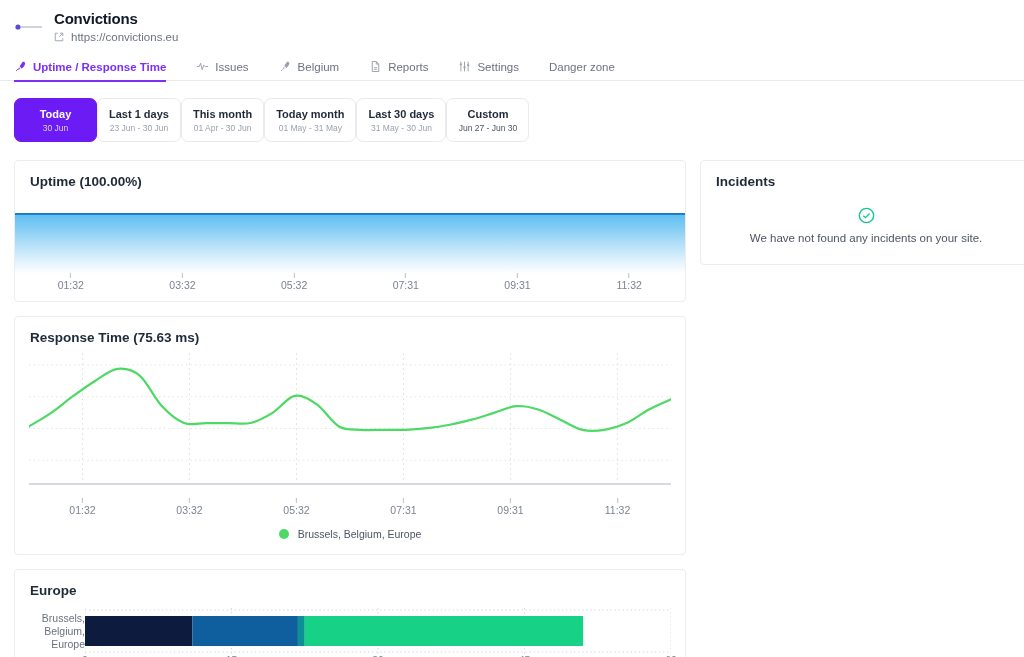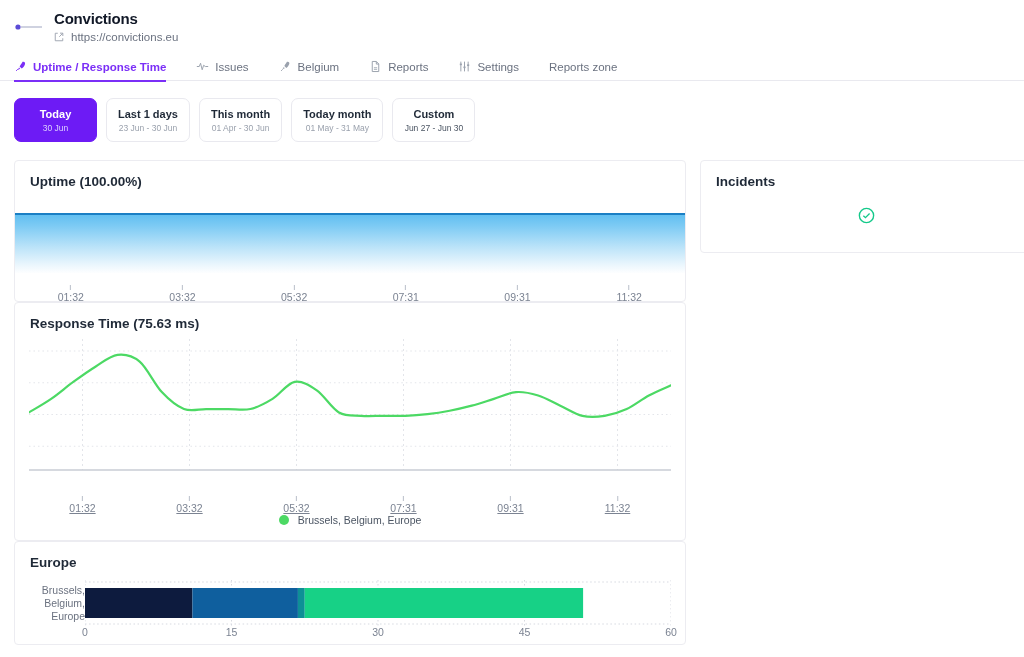--- a/index.html
+++ b/index.html
@@ -73,21 +73,20 @@
     position: absolute;
     left: 0; right: 16px; bottom: -1px;
     height: 2px;
     background: #7b2ff7;
   }
   .tab-icon { width: 13px; height: 13px; display:block; flex:0 0 auto; }
 
   
   .ranges {
     display: flex;
-    gap: 9px;
     padding: 17px 14px 0 14px;
   }
   .range-btn {
     min-width: 83px;
     height: 44px;
     border: 1px solid #e9e9ef;
     border-radius: 7px;
     background: #fff;
     display: flex;
     flex-direction: column;
@@ -113,21 +112,21 @@
   }
   .col-left { width: 672px; flex: 0 0 auto; }
   .col-right { width: 332px; flex: 0 0 auto; }
 
   .card {
     background: #fff;
     border: 1px solid #ececf1;
     border-radius: 4px;
     overflow: hidden;
   }
-  .card + .card { }
+  .card + .card { margin-top: 14px; }
   .card-title {
     font-size: 13.5px;
     font-weight: bold;
     color: #1f2937;
     padding: 13px 15px 0 15px;
   }
 
   
   .uptime-body { padding-top: 24px; }
   .uptime-plot { position: relative; height: 60px; }
@@ -138,27 +137,26 @@
   .uptime-line {
     position: absolute; left: 0; right: 0; top: 0;
     height: 2px; background: #1b7fc4;
   }
   .axis {
     position: relative;
     height: 28px;
   }
   .axis .tick {
     position: absolute;
-    top: 12px;
+    top: 0;
     transform: translateX(-50%);
     text-align: center;
     font-size: 10.5px;
     color: #7b8392;
     white-space: nowrap;
-    text-decoration: underline;
   }
   .axis .tick .tick-mark {
     display: block;
     width: 1px; height: 5px;
     background: #b9bfc9;
     margin: 0 auto 1px auto;
   }
 
   
   .incidents-body {
@@ -260,40 +258,44 @@
     <svg class="tab-icon" viewBox="0 0 16 16">
       <path d="M3.5 2v12M8 2v12M12.5 2v12" stroke="#9aa1ad" stroke-width="1.2"></path>
       <rect x="2.2" y="4.4" width="2.6" height="2" fill="#9aa1ad"></rect>
       <rect x="6.7" y="8" width="2.6" height="2" fill="#9aa1ad"></rect>
       <rect x="11.2" y="5.4" width="2.6" height="2" fill="#9aa1ad"></rect>
     </svg>
     <span>Settings</span>
   </div>
 
   <div class="tab">
-    <span>Reports zone</span>
+    <span>Danger zone</span>
   </div>
 </div>
 
 <div class="ranges">
   <div class="range-btn active">
     <span class="r-label">Today</span>
     <span class="r-sub">30 Jun</span>
   </div>
   <div class="range-btn">
     <span class="r-label">Last 1 days</span>
     <span class="r-sub">23 Jun - 30 Jun</span>
   </div>
   <div class="range-btn">
     <span class="r-label">This month</span>
     <span class="r-sub">01 Apr - 30 Jun</span>
   </div>
   <div class="range-btn">
     <span class="r-label">Today month</span>
     <span class="r-sub">01 May - 31 May</span>
+  </div>
+  <div class="range-btn">
+    <span class="r-label">Last 30 days</span>
+    <span class="r-sub">31 May - 30 Jun</span>
   </div>
   <div class="range-btn custom">
     <span class="r-label">Custom</span>
     <span class="r-sub">Jun 27 - Jun 30</span>
   </div>
 </div>
 
 <div class="content">
 
   <div class="col-left">
@@ -383,17 +385,18 @@
   </div>
 
   <div class="col-right">
     <div class="card">
       <div class="card-title">Incidents</div>
       <div class="incidents-body">
         <svg class="check-icon" width="17" height="17" viewBox="0 0 20 20">
           <circle cx="10" cy="10" r="8.4" fill="none" stroke="#14c98a" stroke-width="1.6"></circle>
           <path d="M6.3 10.2l2.5 2.4 4.8-5" fill="none" stroke="#14c98a" stroke-width="1.5"></path>
         </svg>
+        <div class="incidents-text">We have not found any incidents on your site.</div>
       </div>
     </div>
   </div>
 
 </div>
 
 </body></html>

